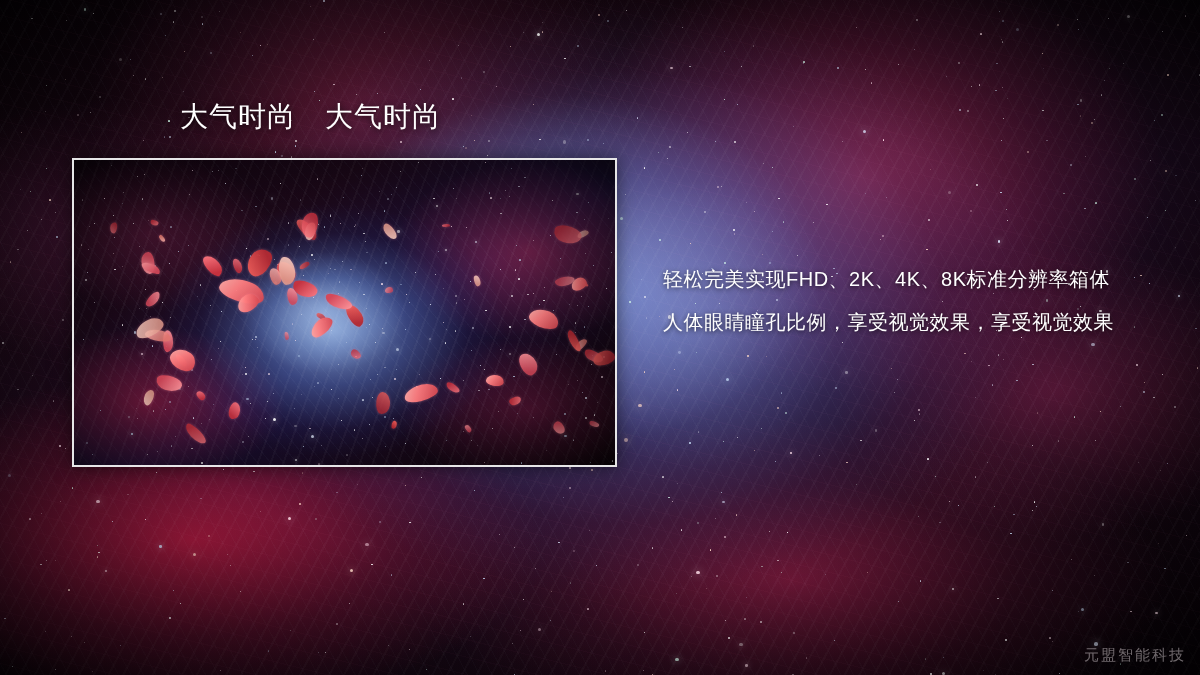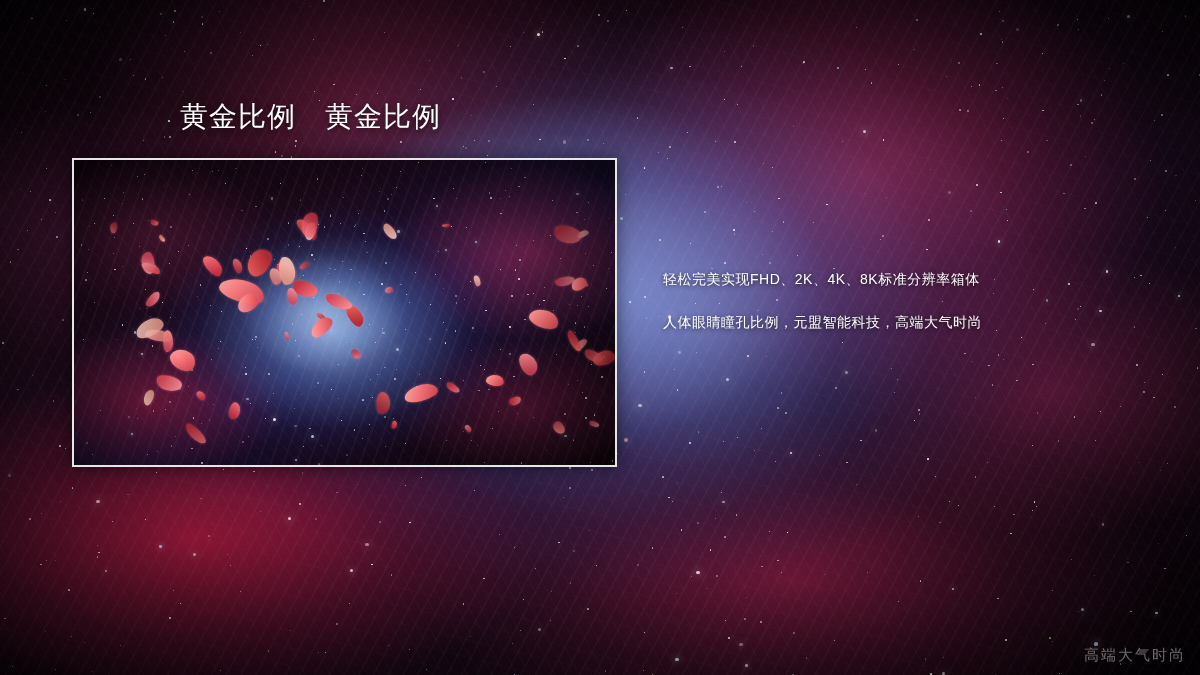--- a/index.html
+++ b/index.html
@@ -107,21 +107,21 @@
     position:absolute; inset:0;
     background:radial-gradient(ellipse 74% 76% at 48% 52%, rgba(0,0,0,0) 46%, rgba(0,0,0,.40) 84%, rgba(0,0,0,.72) 100%);
   }
 
   
   .copy{
     position:absolute; left:663px; top:258px;
     width:500px;
   }
   .copy p{
-    font-size:14px; line-height:43px;
+    font-size:20px; line-height:43px;
     color:#fff; letter-spacing:.5px;
     text-shadow:0 1px 5px rgba(0,0,0,.70);
     white-space:nowrap;
   }
 
   
   .watermark{
     position:absolute; right:14px; bottom:10px;
     font-size:15px; letter-spacing:2px;
     color:rgba(205,195,200,.52);
@@ -752,21 +752,21 @@
       <i style="left:1032.5px;top:288.9px;width:0.7px;height:0.7px;background:#d8fff0;opacity:0.68;"></i>
       <i style="left:991.5px;top:384.4px;width:1.6px;height:1.6px;background:#dfe9ff;opacity:0.56;"></i>
       <i style="left:420.9px;top:477.1px;width:1.2px;height:1.2px;background:#ffffff;opacity:0.81;"></i>
       <i style="left:307.2px;top:271.9px;width:0.9px;height:0.9px;background:#cfe6ff;opacity:0.50;"></i>
       <i style="left:495.8px;top:85.8px;width:0.9px;height:0.9px;background:#ffe2ec;opacity:0.69;"></i>
       <i style="left:625.2px;top:193.7px;width:0.8px;height:0.8px;background:#ffffff;opacity:0.62;"></i>
       <i style="left:318.6px;top:100.2px;width:1.2px;height:1.2px;background:#d8fff0;opacity:0.96;"></i>
     </div>
   <div class="vignette"></div>
 
-  <div class="title">黄金比例　黄金比例</div>
+  <div class="title">大气时尚　大气时尚</div>
 
   <div class="frame">
     <div class="frame-img"></div>
     <div class="frame-wisp"></div>
     <div class="frame-stars" id="frStars">
         <i style="left:48.4px;top:105.8px;width:0.9px;height:0.9px;background:#ffe6f0;opacity:0.45;"></i>
         <i style="left:281.0px;top:195.7px;width:1.5px;height:1.5px;background:#ffffff;opacity:0.76;"></i>
         <i style="left:193.3px;top:240.7px;width:0.8px;height:0.8px;background:#ffffff;opacity:0.94;"></i>
         <i style="left:136.2px;top:145.1px;width:1.3px;height:1.3px;background:#ffffff;opacity:0.60;"></i>
         <i style="left:7.7px;top:39.3px;width:1.8px;height:1.8px;background:#ffffff;opacity:0.36;"></i>
@@ -1151,17 +1151,17 @@
         <span class="petal" style="left:455px;top:150px;width:30px;height:18px;transform:rotate(22deg);opacity:.95;background:linear-gradient(118deg,#ffb0ab 0%,#ff7e80 40%,#d2424c 100%);"></span>
         <span class="petal" style="left:235px;top:160px;width:25px;height:14px;transform:rotate(-40deg);opacity:.95;background:linear-gradient(118deg,#ffb0ab 0%,#ff7e80 40%,#d2424c 100%);"></span>
         <span class="petal" style="left:412px;top:215px;width:18px;height:11px;transform:rotate(10deg);opacity:.95;background:linear-gradient(118deg,#ffb0ab 0%,#ff7e80 40%,#d2424c 100%);"></span>
         <span class="petal" style="left:497px;top:118px;width:16px;height:12px;transform:rotate(-22deg);opacity:.95;background:linear-gradient(118deg,#ffb0ab 0%,#ff7e80 40%,#d2424c 100%);"></span>
       </div>
     <div class="frame-vig"></div>
   </div>
 
   <div class="copy">
     <p>轻松完美实现FHD、2K、4K、8K标准分辨率箱体</p>
-    <p>人体眼睛瞳孔比例，元盟智能科技，高端大气时尚</p>
+    <p>人体眼睛瞳孔比例，享受视觉效果，享受视觉效果</p>
   </div>
 
-  <div class="watermark">高端大气时尚</div>
+  <div class="watermark">元盟智能科技</div>
 </div>
 
 </body></html>

